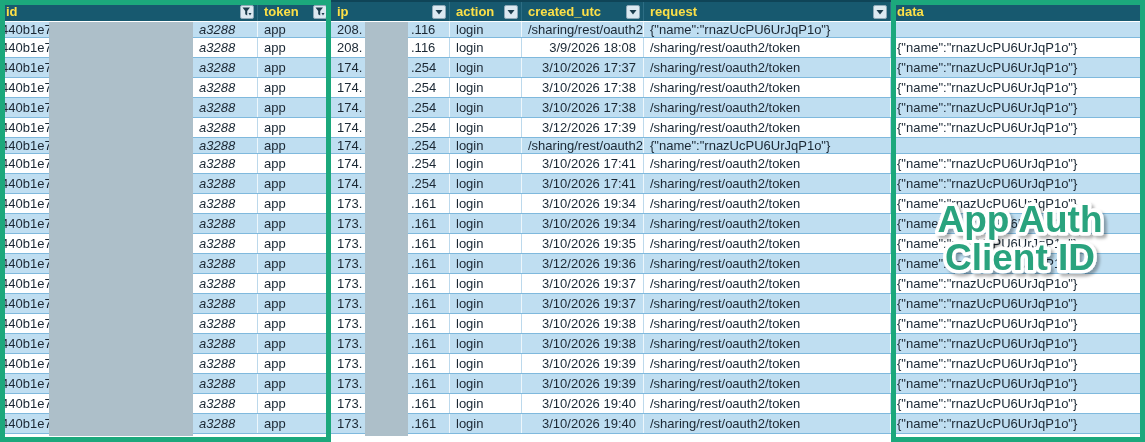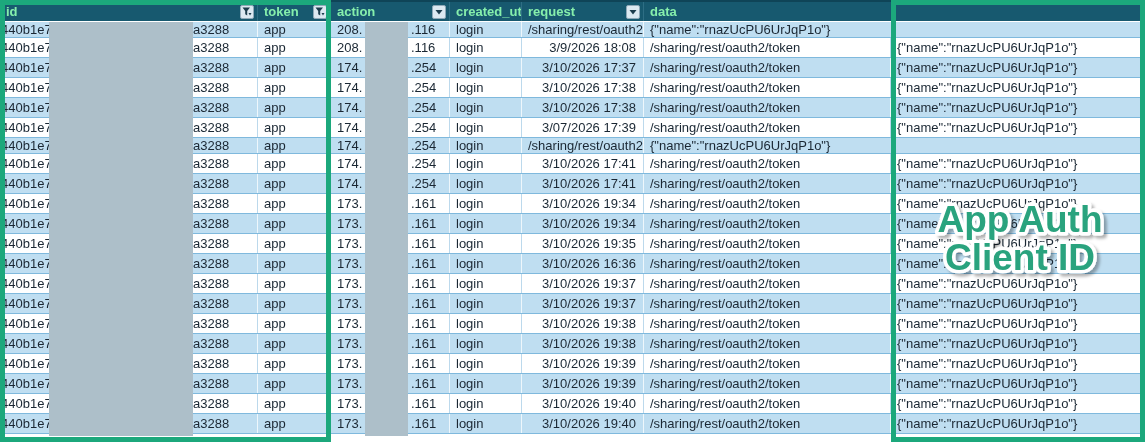--- a/index.html
+++ b/index.html
@@ -3,38 +3,38 @@
 <meta charset="utf-8">
 <style>
   html,body{margin:0;padding:0;background:#fff;}
   #app{position:relative;width:1145px;height:442px;overflow:hidden;background:#fff;
        font-family:"Liberation Sans","DejaVu Sans",sans-serif;}
   .grid-cols{display:grid;grid-template-columns:258px 73px 119px 72px 122px 247px 254px;}
   
   #thead{position:absolute;left:0;top:0;width:1145px;height:22px;background:#17596f;
          box-sizing:border-box;border-top:2px solid #0f4457;border-bottom:1px solid #ffffff;}
   .hcell{position:relative;display:flex;align-items:center;justify-content:space-between;
-         color:#86efac;font-size:13px;font-weight:bold;padding:0 3px 0 6px;white-space:nowrap;
+         color:#fde047;font-size:13px;font-weight:bold;padding:0 3px 0 6px;white-space:nowrap;
          overflow:hidden;border-right:1px solid #2e6e84;}
   .hcell:last-child{border-right:none;}
   .fbtn{flex:0 0 auto;width:14px;height:14px;background:#dce9f1;border:1px solid #8fa9b8;
         border-radius:2px;display:flex;align-items:center;justify-content:center;box-sizing:border-box;}
   
   #rows{position:absolute;left:0;top:22px;width:1145px;height:372px;display:grid;
         grid-template-rows:repeat(22,1fr);}
   .row{border-bottom:1px solid #7fb9dd;box-sizing:border-box;}
   .row.banded{background:#bfdef1;}
   .row.plain{background:#ffffff;}
   .cell{position:relative;font-size:13px;color:#1a2733;display:flex;align-items:center;
         padding-left:6px;white-space:nowrap;overflow:hidden;box-sizing:border-box;
         border-right:1px solid #bcd9ec;}
   .row.banded .cell{border-right-color:#eef7fc;}
   .cell:last-child{border-right:none;}
   .c-id{padding-left:1px;}
-  .id-end{position:absolute;left:193px;}
+  .id-end{position:absolute;left:199px;font-style:italic;}
   .ip-end{position:absolute;left:80px;}
   .c-created{display:block;text-align:right;padding:1px 7px 0 0;line-height:18px;}
   
   .redact{position:absolute;top:22px;height:414px;background:#adbfc9;z-index:5;}
   #redact-id{left:49px;width:144px;}
   #redact-ip{left:365px;width:43px;}
   
   .hl{position:absolute;top:0;height:442px;box-sizing:border-box;
       border:5px solid #1ca87c;z-index:8;pointer-events:none;}
   #hl-left{left:0;width:331px;}
@@ -60,20 +60,28 @@
     <div class="hcell">
       <span>token</span>
       <span class="fbtn">
           <svg width="10" height="10" viewBox="0 0 10 10">
             <path d="M0.5 0.5 H8 L5.2 4 V8.5 L3.2 7.2 V4 Z" fill="#1d3d4d"></path>
             <path d="M6.5 6 h3 l-1.5 2.6 z" fill="#1d3d4d"></path>
           </svg>
         </span>
     </div>
     <div class="hcell">
+      <span>ip</span>
+      <span class="fbtn">
+          <svg width="10" height="10" viewBox="0 0 10 10">
+            <path d="M1.5 3 h7 L5 7.5 Z" fill="#1d3d4d"></path>
+          </svg>
+        </span>
+    </div>
+    <div class="hcell">
       <span>action</span>
       <span class="fbtn">
           <svg width="10" height="10" viewBox="0 0 10 10">
             <path d="M1.5 3 h7 L5 7.5 Z" fill="#1d3d4d"></path>
           </svg>
         </span>
     </div>
     <div class="hcell">
       <span>created_utc</span>
       <span class="fbtn">
@@ -174,21 +182,21 @@
         <div class="cell c-id">
           <span>440b1e7</span>
           <span class="id-end">a3288</span>
         </div>
         <div class="cell c-idtype">app</div>
         <div class="cell c-ip">
           <span>174.</span>
           <span class="ip-end">.254</span>
         </div>
         <div class="cell c-action">login</div>
-        <div class="cell c-created">3/07/2026 17:39</div>
+        <div class="cell c-created">3/12/2026 17:39</div>
         <div class="cell c-request">/sharing/rest/oauth2/token</div>
         <div class="cell c-data">{"name":"rnazUcPU6UrJqP1o"}</div>
       </div>
       <div class="row grid-cols banded">
         <div class="cell c-id">
           <span>440b1e7</span>
           <span class="id-end">a3288</span>
         </div>
         <div class="cell c-idtype">app</div>
         <div class="cell c-ip">
@@ -278,21 +286,21 @@
         <div class="cell c-id">
           <span>440b1e7</span>
           <span class="id-end">a3288</span>
         </div>
         <div class="cell c-idtype">app</div>
         <div class="cell c-ip">
           <span>173.</span>
           <span class="ip-end">.161</span>
         </div>
         <div class="cell c-action">login</div>
-        <div class="cell c-created">3/10/2026 16:36</div>
+        <div class="cell c-created">3/12/2026 19:36</div>
         <div class="cell c-request">/sharing/rest/oauth2/token</div>
         <div class="cell c-data">{"name":"rnazUcPU6UrJqP1o"}</div>
       </div>
       <div class="row grid-cols plain">
         <div class="cell c-id">
           <span>440b1e7</span>
           <span class="id-end">a3288</span>
         </div>
         <div class="cell c-idtype">app</div>
         <div class="cell c-ip">

